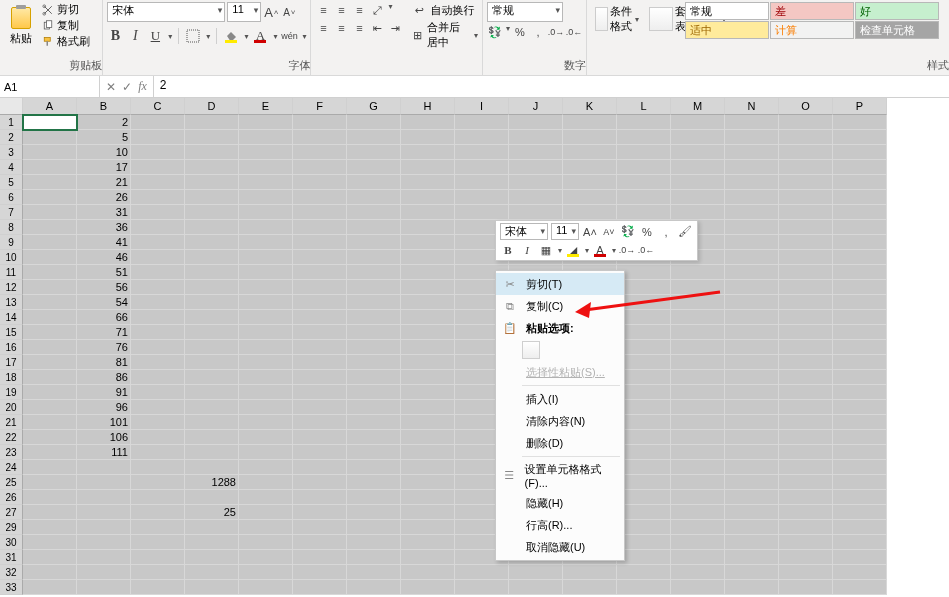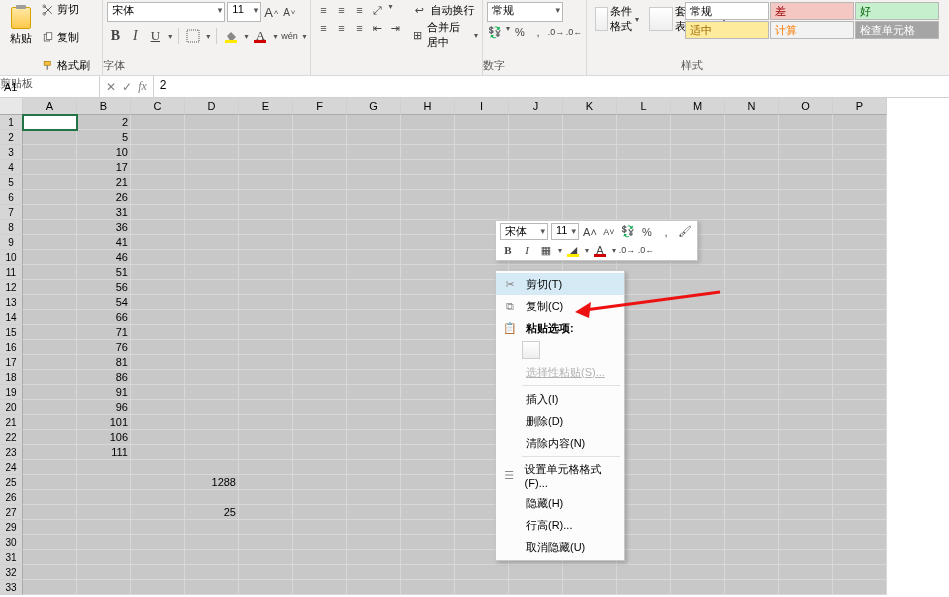--- a/index.html
+++ b/index.html
@@ -12,30 +12,30 @@
   border-bottom: 1px solid #d9d9d9;
   height: 76px;
 }
 .rgrp {
   border-right: 1px solid #d9d9d9;
   display: flex;
   flex-direction: column;
   justify-content: space-between;
 }
 .rgrp-body { display: flex; align-items: flex-start; padding: 2px 4px; gap: 2px; flex: 1; }
-.rgrp-label { font-size: 11px; color: #555; text-align: left; padding: 1px 0 2px; }
+.rgrp-label { font-size: 11px; color: #555; text-align: right; padding: 1px 0 2px; }
 
 
 .paste-big {
   display: flex; flex-direction: column; align-items: center; justify-content: center;
   width: 34px; height: 48px; font-size: 11px; gap: 2px; cursor: pointer;
 }
 .paste-big .icn { width: 20px; height: 22px; background: linear-gradient(#ffe9a6,#ffc84a); border:1px solid #d6a100; border-radius:2px; position:relative; }
 .paste-big .icn::after { content:""; position:absolute; top:-3px; left:4px; width:10px; height:4px; background:#9e9e9e; border-radius:1px; }
-.clip-mini { display:flex; flex-direction:column; gap:13px; padding-left:2px; }
+.clip-mini { display:flex; flex-direction:column; gap:1px; padding-left:2px; }
 .clip-mini div { display:flex; align-items:center; gap:3px; font-size:11px; cursor:pointer; }
 .clip-mini svg { width:12px; height:12px; }
 
 
 .font-row1 { display:flex; align-items:center; gap:2px; }
 .font-row2 { display:flex; align-items:center; gap:4px; margin-top:4px; }
 .combo { height:20px; border:1px solid #b8b8b8; background:#fff; font-size:11px; padding:0 14px 0 4px; position:relative; cursor:pointer; }
 .combo::after { content:"▾"; position:absolute; right:2px; top:2px; font-size:9px; color:#555; }
 .combo.fontname { width:118px; }
 .combo.fsize { width:34px; }
@@ -955,25 +955,25 @@
       <span class="icon-slot"></span>
         <span>选择性粘贴(S)...</span>
     </div>
     <div class="sep"></div>
     <div class="item">
         <span class="icon-slot"></span>
         <span>插入(I)</span>
       </div>
     <div class="item">
         <span class="icon-slot"></span>
-        <span>删除(D)</span>
+        <span>清除内容(N)</span>
       </div>
     <div class="item">
         <span class="icon-slot"></span>
-        <span>清除内容(N)</span>
+        <span>删除(D)</span>
       </div>
     <div class="sep"></div>
     <div class="item">
       <span class="icon-slot">☰</span>
       <span>设置单元格格式(F)...</span>
     </div>
     <div class="item">
         <span class="icon-slot"></span>
         <span>隐藏(H)</span>
       </div>

